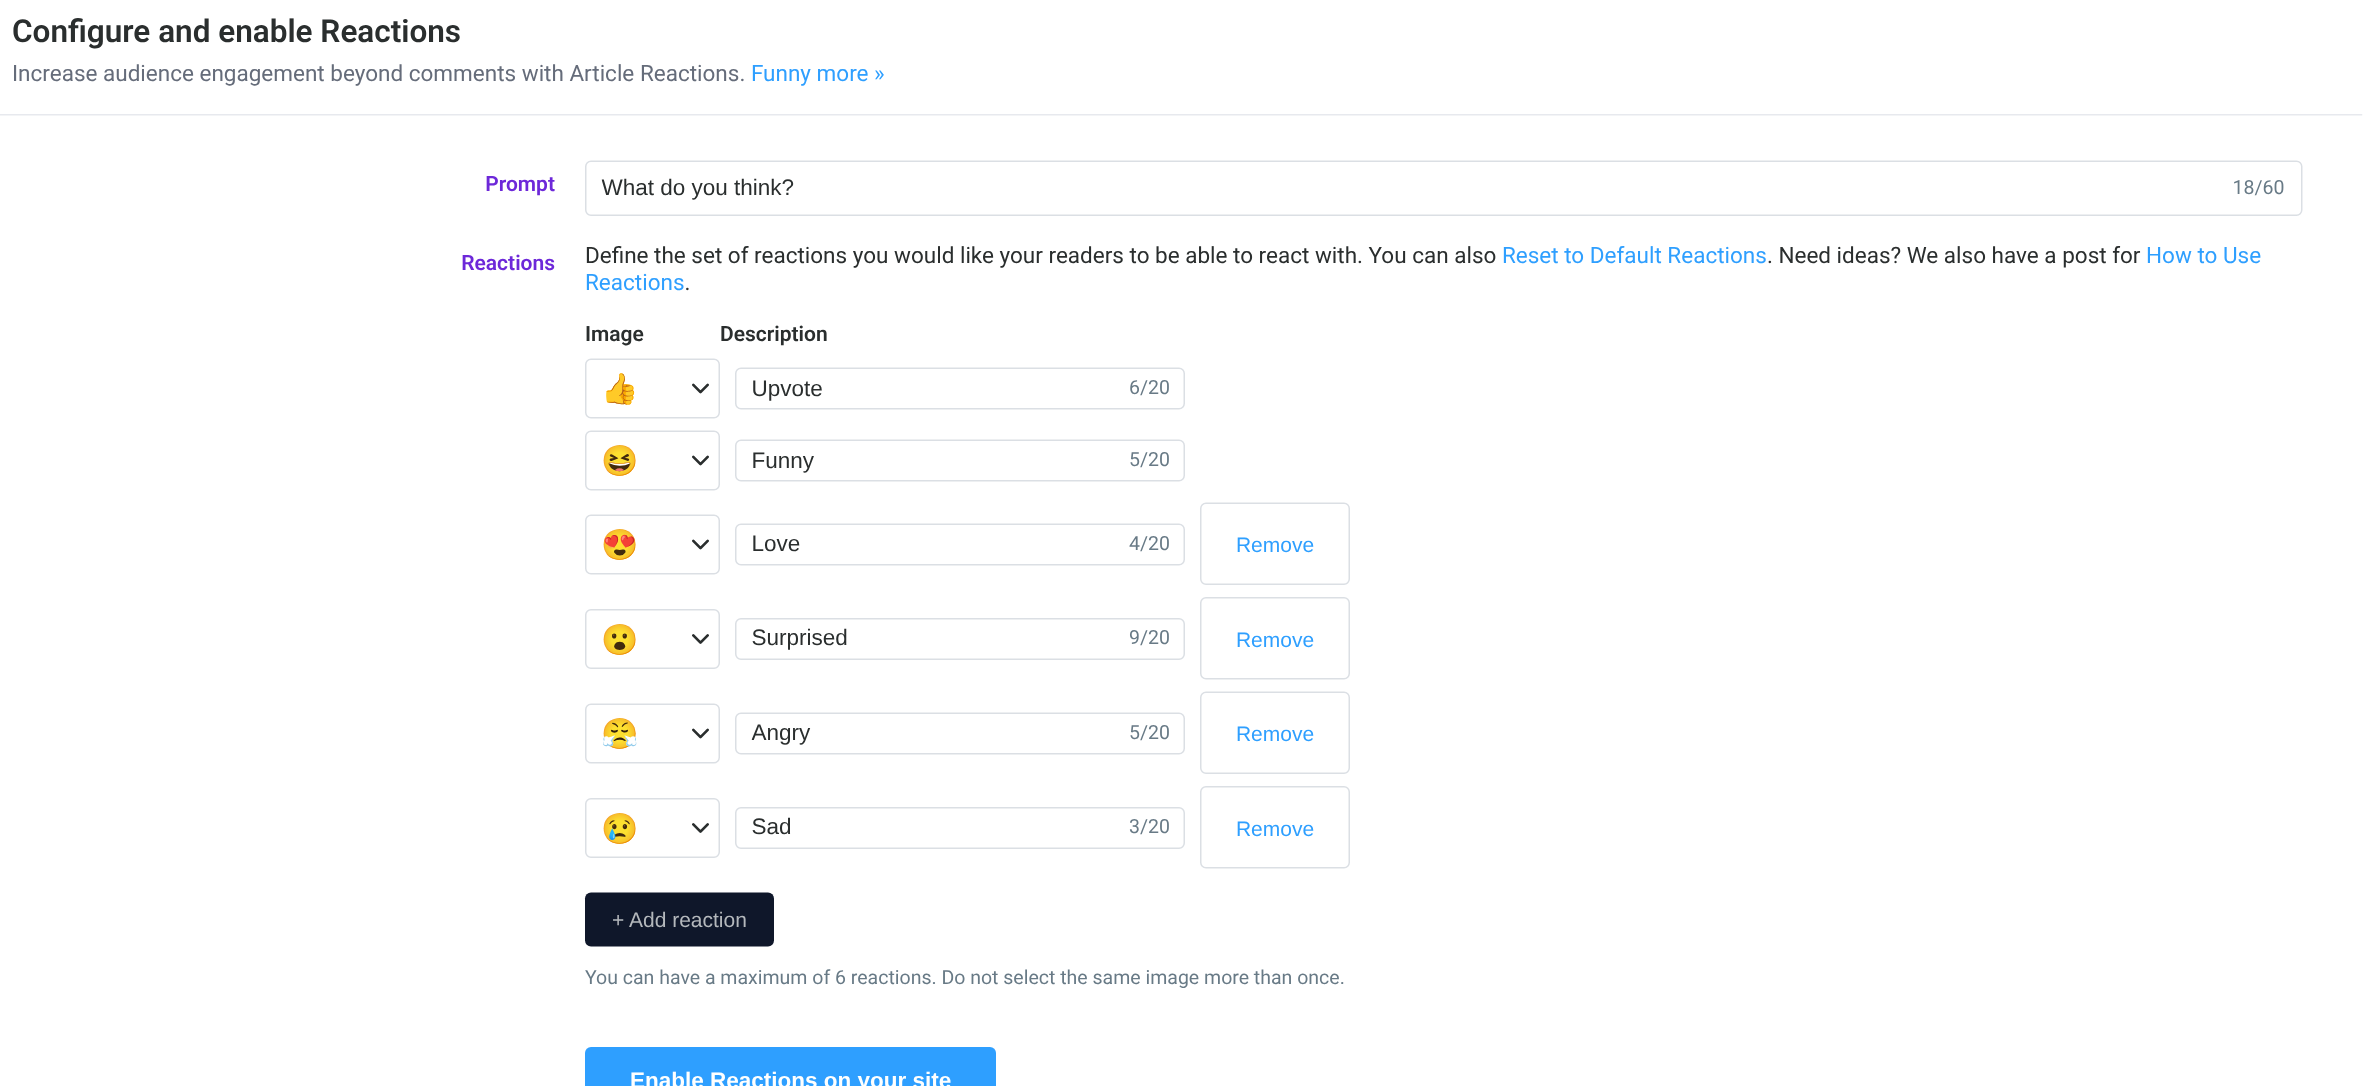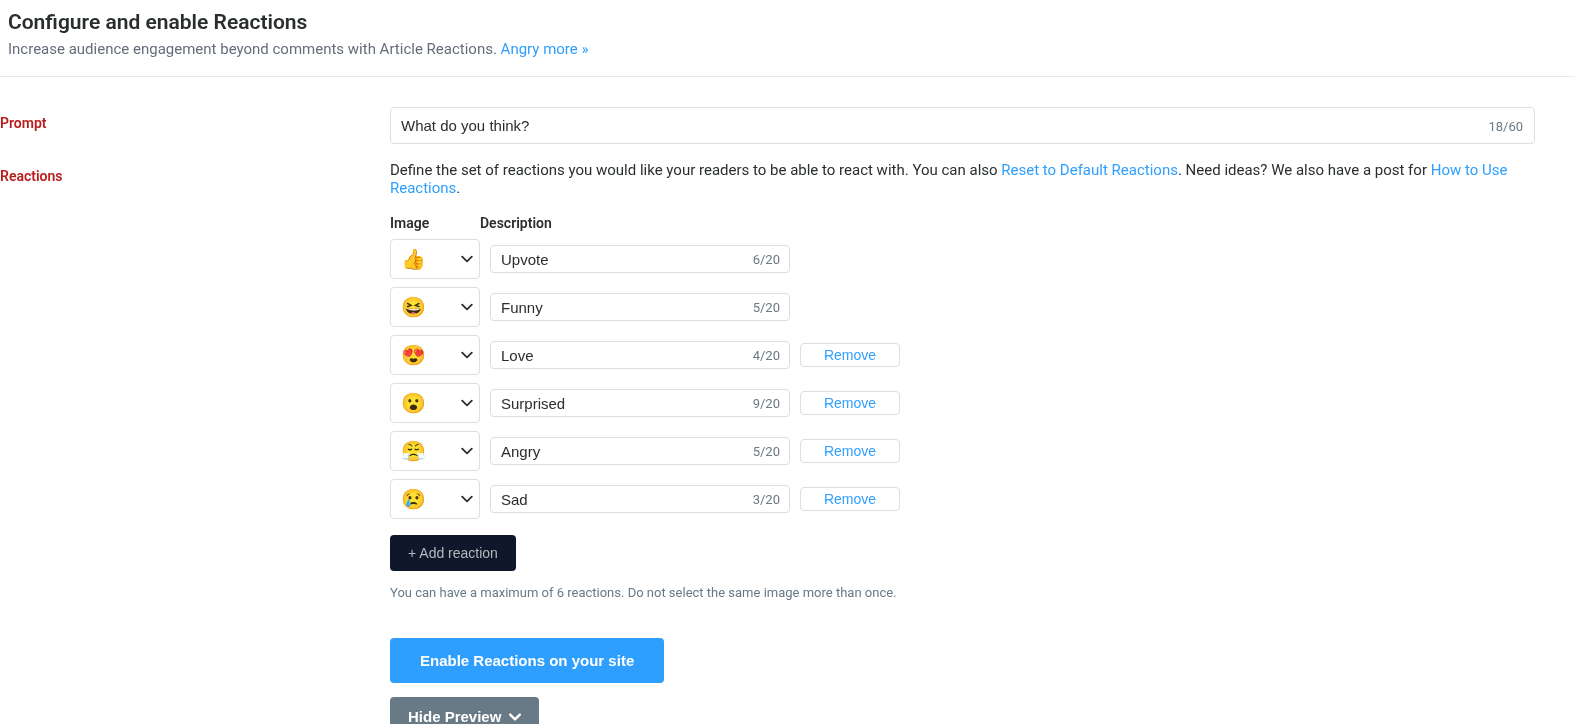--- a/index.html
+++ b/index.html
@@ -34,25 +34,25 @@
     .content {
       padding: 30px 0;
     }
     .form-row {
       display: flex;
       align-items: flex-start;
       margin-bottom: 16px;
     }
     .form-label {
       width: 390px;
-      text-align: left;
+      text-align: right;
       padding-right: 20px;
       padding-top: 8px;
       font-weight: 600;
-      color: #b91c1c;
+      color: #6d28d9;
       font-size: 14px;
     }
     .form-field {
       flex: 1;
       padding-right: 20px;
     }
     .prompt-input-wrap {
       position: relative;
       max-width: 1145px;
     }
@@ -141,21 +141,21 @@
     .desc-count {
       position: absolute;
       right: 10px;
       top: 50%;
       transform: translateY(-50%);
       color: #687a86;
       font-size: 13px;
     }
     .remove-btn {
       width: 100px;
-      height: 24px;
+      height: 55px;
       border: 1px solid #dbdfe4;
       border-radius: 4px;
       background: #fff;
       color: #2e9fff;
       font-size: 14px;
       cursor: pointer;
     }
     .add-reaction-btn {
       margin-top: 8px;
       padding: 10px 18px;
@@ -199,21 +199,21 @@
     .chevron-down {
       display: inline-block;
     }
   </style>
 </head>
 <body>
 
 <div class="header">
   <h1 class="page-title">Configure and enable Reactions</h1>
   <p class="page-subtitle">
-    <span>Increase audience engagement beyond comments with Article Reactions. </span><a href="#">Angry more »</a>
+    <span>Increase audience engagement beyond comments with Article Reactions. </span><a href="#">Funny more »</a>
   </p>
 </div>
 
 <div class="content">
 
   <div class="form-row">
     <div class="form-label">Prompt</div>
     <div class="form-field">
       <div class="prompt-input-wrap">
         <input type="text" class="prompt-input" value="What do you think?" style="">

